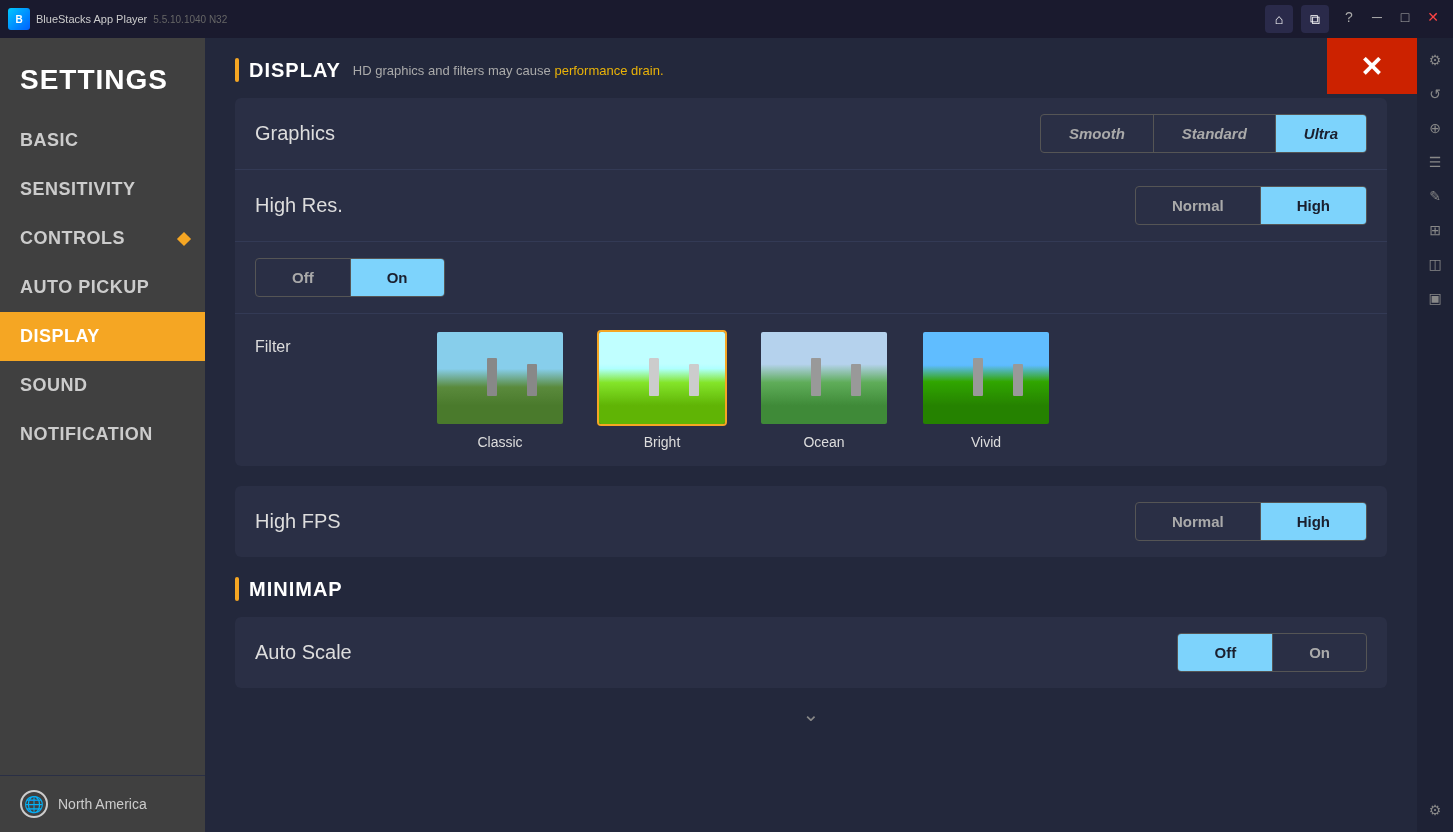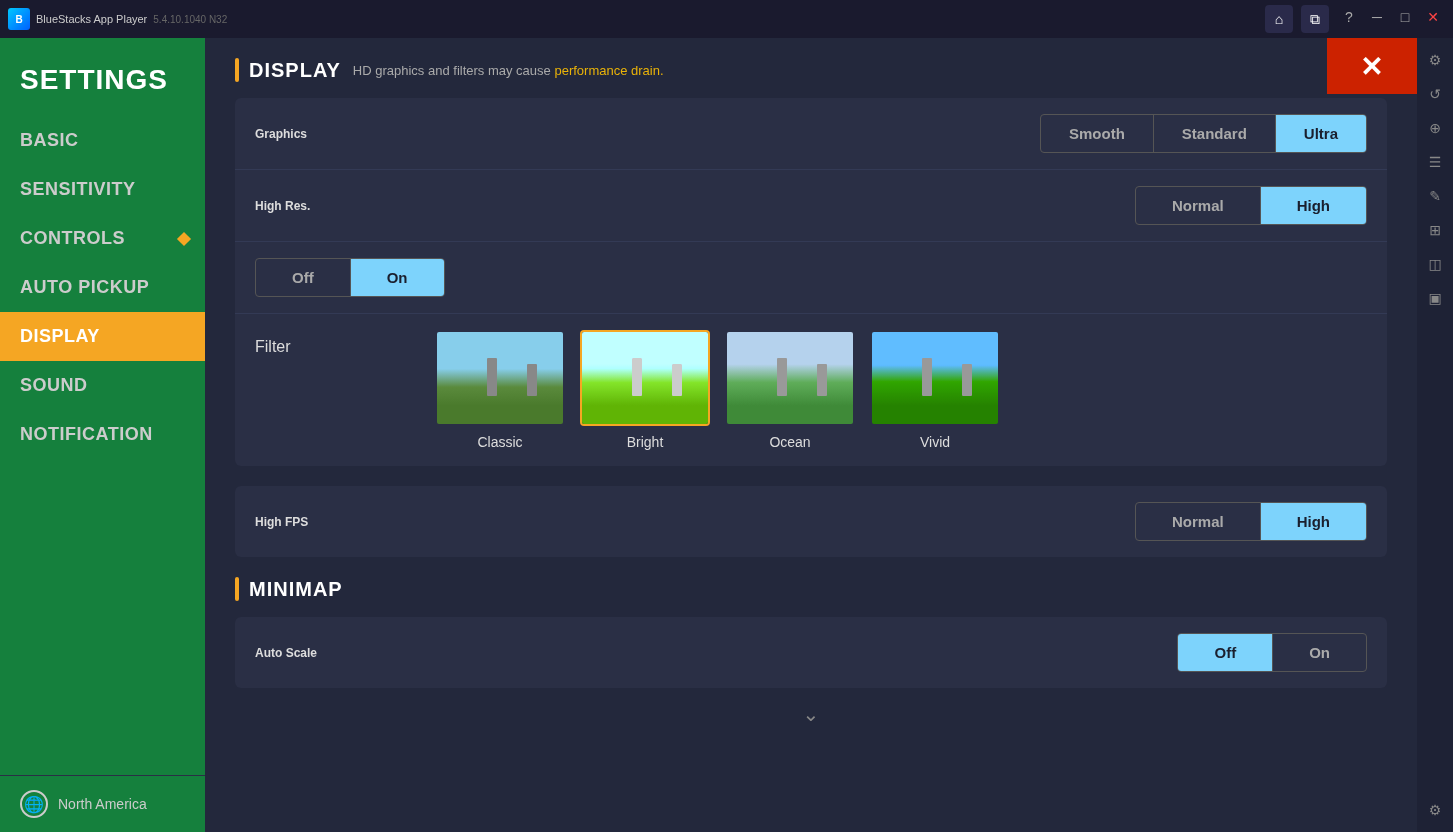--- a/index.html
+++ b/index.html
@@ -50,21 +50,21 @@
     
     .app-body {
       display: flex;
       flex: 1;
       overflow: hidden;
     }
 
     
     .sidebar {
       width: 205px;
-      background: #15803d;
+      background: #404040;
       display: flex;
       flex-direction: column;
       flex-shrink: 0;
       padding-top: 10px;
     }
     .settings-title {
       color: #fff;
       font-size: 28px;
       font-weight: 900;
       padding: 16px 20px 20px 20px;
@@ -163,22 +163,22 @@
     .setting-row {
       display: flex;
       align-items: center;
       padding: 16px 20px;
       border-bottom: 1px solid #333a55;
       min-height: 60px;
     }
     .setting-row:last-child { border-bottom: none; }
     .setting-label {
       color: #ddd;
-      font-size: 12px;
-      font-weight: 700;
+      font-size: 20px;
+      font-weight: 400;
       flex: 1;
     }
 
     
     .toggle-group {
       display: flex;
       border: 1.5px solid #555;
       border-radius: 4px;
       overflow: hidden;
     }
@@ -196,38 +196,39 @@
       background: #7dd3fc;
       color: #1a1f2e;
     }
     .toggle-btn + .toggle-btn {
       border-left: 1.5px solid #555;
     }
 
     
     .toggle-group-3 .toggle-btn {
       padding: 10px 28px;
+      font-style: italic;
     }
 
     
     .filter-row {
       display: flex;
       align-items: flex-start;
       padding: 16px 20px;
     }
     .filter-label {
       color: #ddd;
       font-size: 16px;
       font-weight: 500;
       margin-top: 8px;
       min-width: 120px;
     }
     .filter-options {
       display: flex;
-      gap: 15px;
+      gap: 32px;
       flex: 1;
       justify-content: flex-start;
       padding-left: 60px;
     }
     .filter-option {
       display: flex;
       flex-direction: column;
       align-items: center;
       cursor: pointer;
     }
@@ -340,21 +341,21 @@
   </style>
 </head>
 <body>
 
 <div class="titlebar">
 
   <div style="width:22px;height:22px;background:linear-gradient(135deg,#00c8ff,#0060ff);border-radius:3px;margin-right:6px;display:flex;align-items:center;justify-content:center;">
     <span style="color:#fff;font-size:10px;font-weight:bold;">B</span>
   </div>
   <span style="color:#ccc;font-size:11px;font-weight:normal;">BlueStacks App Player</span>
-  <span style="color:#666;font-size:10px;margin-left:6px;">5.4.10.1040  N32</span>
+  <span style="color:#666;font-size:10px;margin-left:6px;">5.5.10.1040  N32</span>
   <div class="titlebar-controls">
     <div class="titlebar-home-btn">⌂</div>
     <div class="titlebar-home-btn">⧉</div>
     <div class="titlebar-btn">?</div>
     <div class="titlebar-btn">─</div>
     <div class="titlebar-btn">□</div>
     <div class="titlebar-btn close">✕</div>
   </div>
 </div>
 

